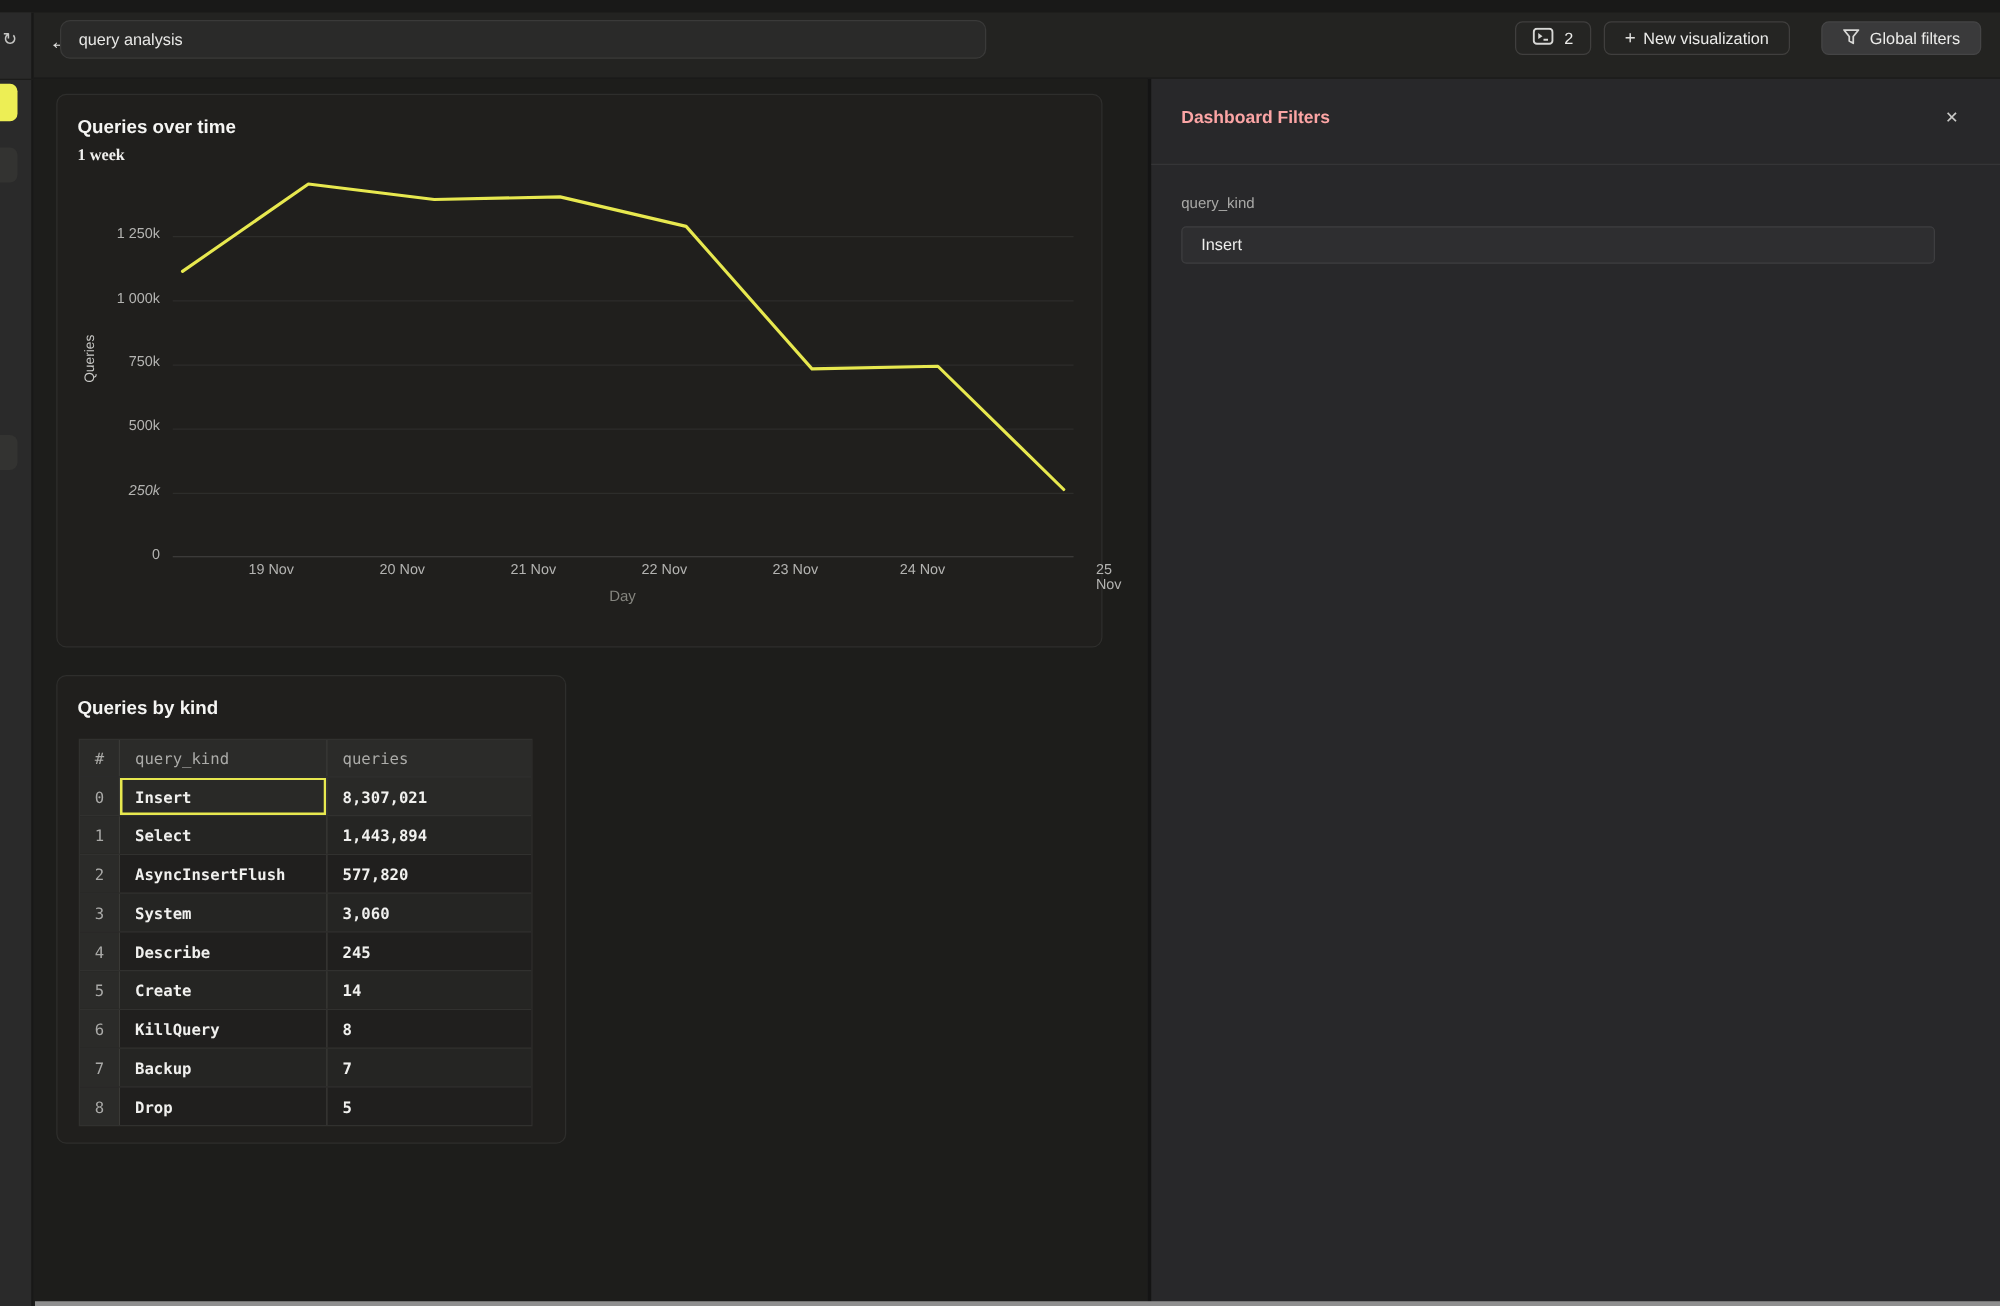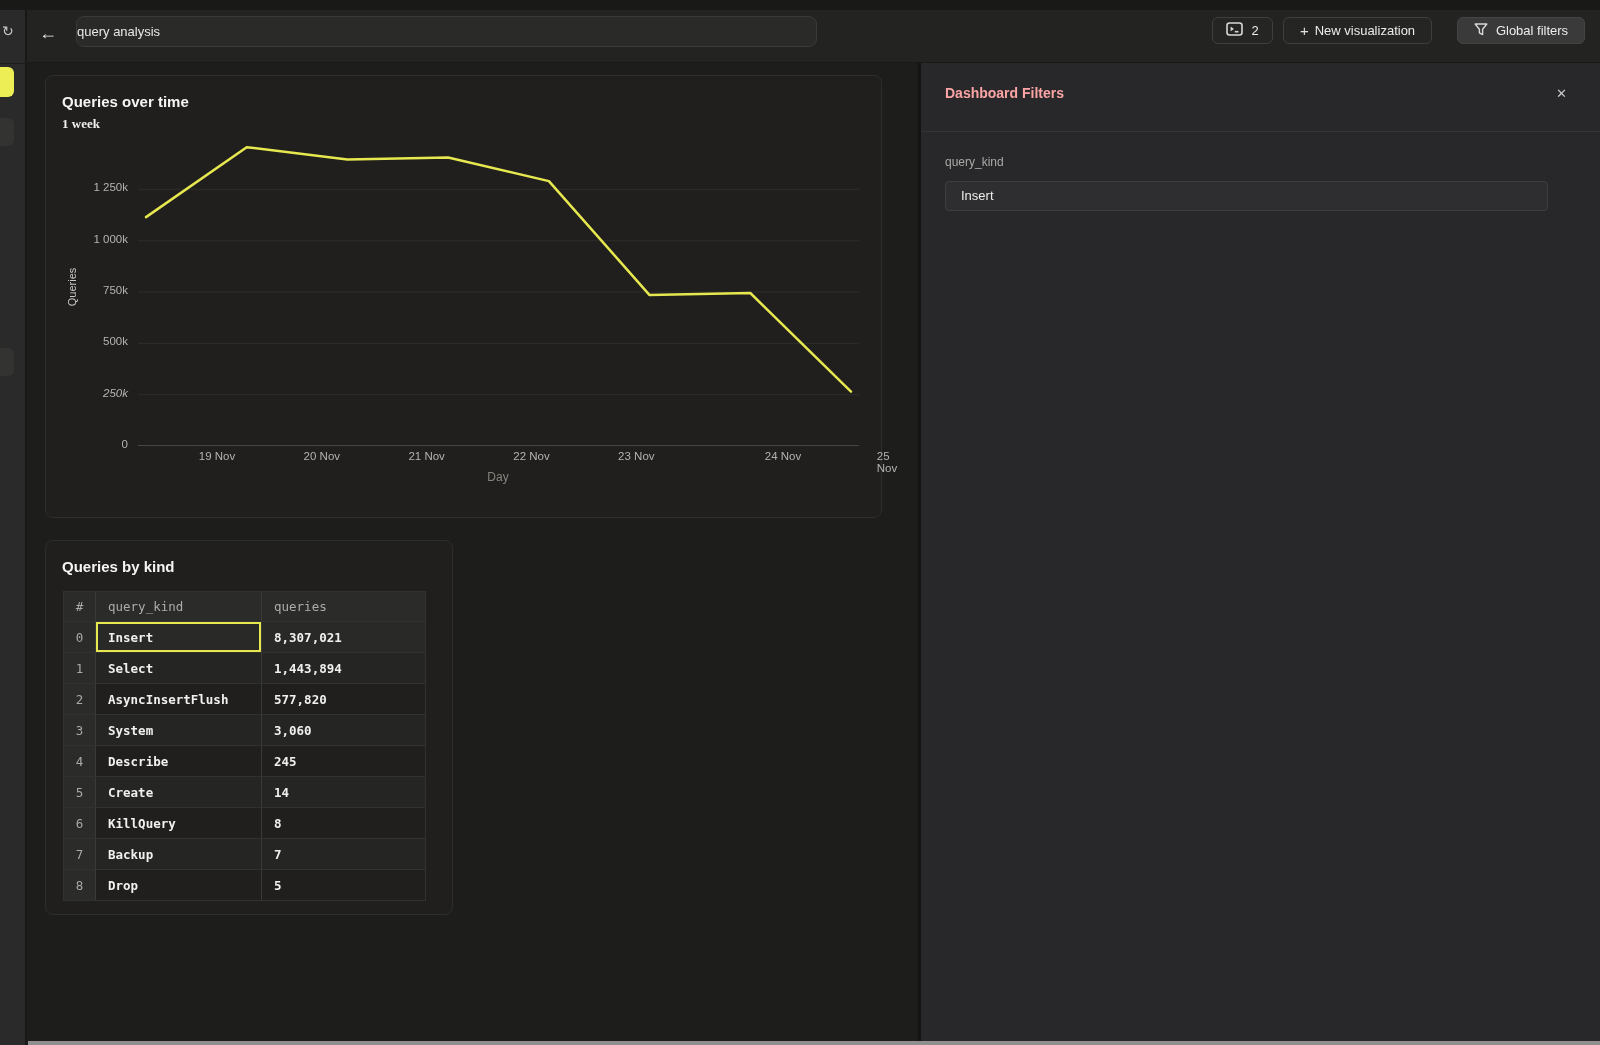--- a/index.html
+++ b/index.html
@@ -3,23 +3,23 @@
 <meta charset="utf-8">
 <style>
   * { margin:0; padding:0; box-sizing:border-box; }
   html,body { width:1600px; height:1045px; overflow:hidden; background:#1d1d1b;
     font-family:"Liberation Sans", sans-serif; }
 
   .top-strip { position:absolute; left:0; top:0; width:1600px; height:10px; background:#191918; }
   .topbar { position:absolute; left:0; top:10px; width:1600px; height:53px; background:#232321;
     border-bottom:1px solid #191918; }
   .back-arrow { position:absolute; left:39px; top:13px; font-size:18px; color:#e2e2e0; cursor:pointer; }
-  .title-input { position:absolute; left:76px; top:6px; width:741px; height:31px; background:#2a2a29;
+  .title-input { position:absolute; left:48px; top:6px; width:741px; height:31px; background:#2a2a29;
     border:1px solid #3a3a39; border-radius:8px; color:#e8e8e6; font-size:13px; line-height:29px;
-    }
+    padding-left:14px; }
   .tb-btn { position:absolute; top:7px; height:27px; border:1px solid #403f3e; border-radius:6px;
     background:#252523; display:flex; align-items:center; justify-content:center; gap:8px;
     color:#ececea; font-size:13px; cursor:pointer; }
   .btn-console { left:1212px; width:61px; }
   .btn-newviz  { left:1283px; width:149px; }
   .btn-filters { left:1457px; width:128px; background:#3a3a3b; border-color:#454546; }
   .plus-glyph { font-size:15px; color:#e0e0de; margin-right:-2px; }
 
   .sidebar { position:absolute; left:0; top:10px; width:27px; height:1035px; background:#2a2a2a;
     border-right:2px solid #181817; }
@@ -137,21 +137,21 @@
         <line x1="0" y1="307.5" x2="721" y2="307.5" stroke="#454543" stroke-width="1"></line>
         <polyline points="8.0,79.1 108.7,9.2 209.4,21.6 310.1,19.5 410.9,43.1 511.6,157.1 612.3,155.0 713.0,253.6" fill="none" stroke="#e7e84f" stroke-width="2.5" stroke-linejoin="round" stroke-linecap="round"></polyline>
       </svg>
   </div>
   <div id="x-ticks">
       <div class="xtick" style="left: 171px;">19 Nov</div>
       <div class="xtick" style="left: 275.83px;">20 Nov</div>
       <div class="xtick" style="left: 380.66px;">21 Nov</div>
       <div class="xtick" style="left: 485.49px;">22 Nov</div>
       <div class="xtick" style="left: 590.32px;">23 Nov</div>
-      <div class="xtick" style="left: 737px;">24 Nov</div>
+      <div class="xtick" style="left: 692px;">24 Nov</div>
       <div class="xtick" style="left: 799.98px; margin-left: 41px;">25 Nov</div>
     </div>
   <div class="x-axis-title">Day</div>
 </div>
 
 <div class="card table-card">
   <div class="card-title">Queries by kind</div>
   <div class="qtable" id="qtable">
       <div class="qrow header">
         <div class="c-idx">#</div>

